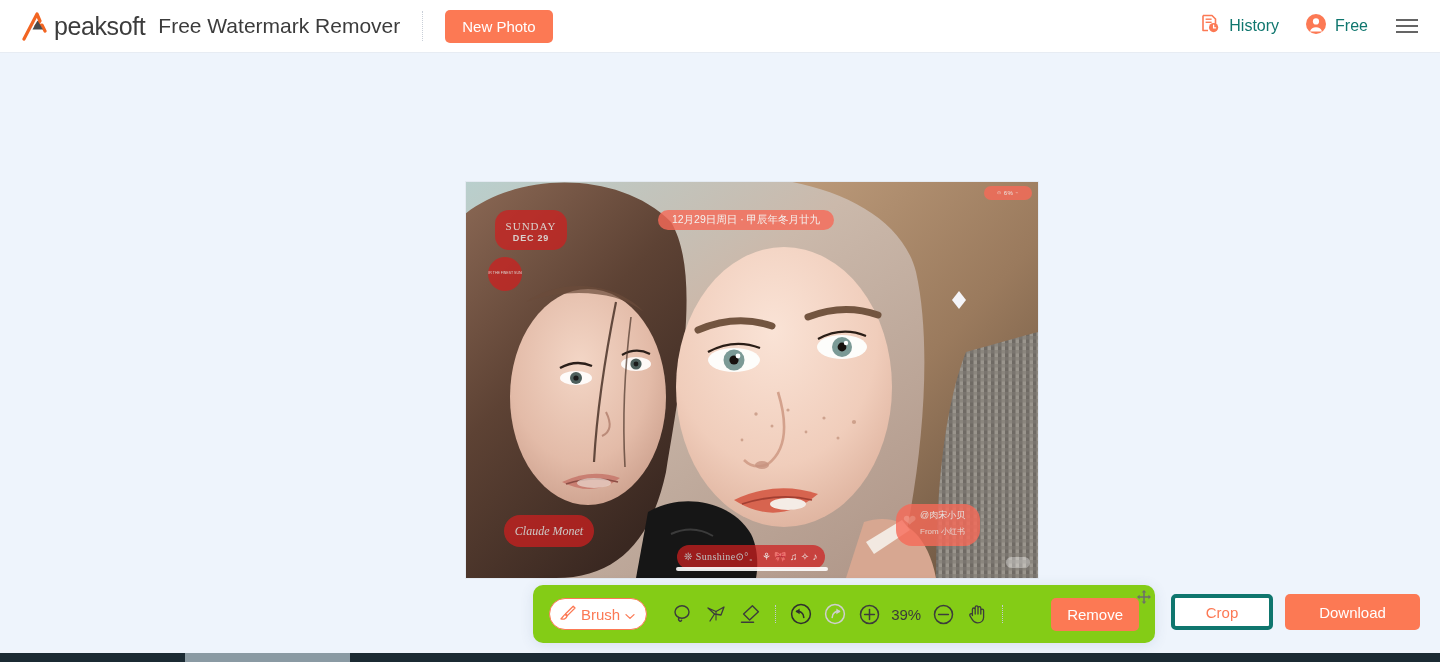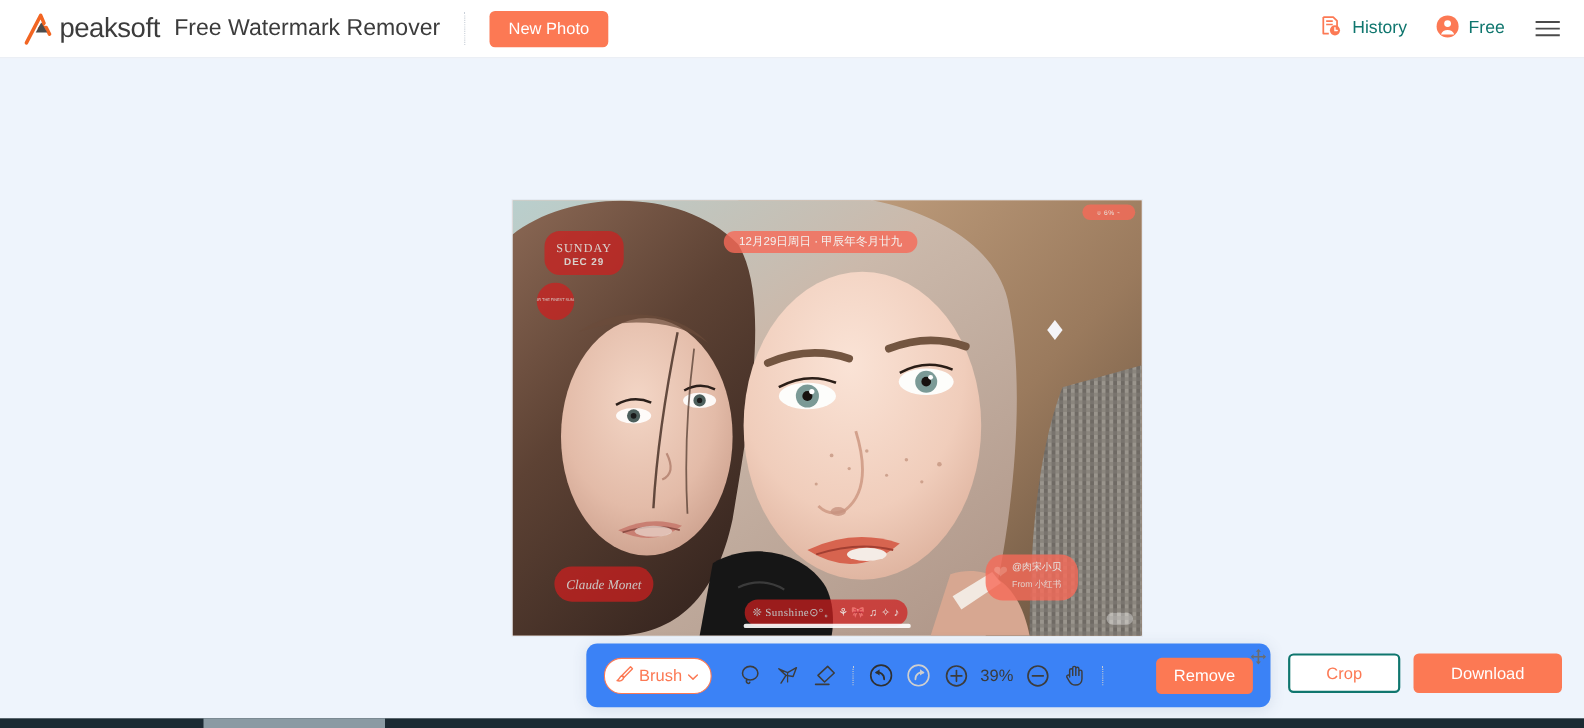--- a/index.html
+++ b/index.html
@@ -133,21 +133,21 @@
     position: absolute; right: 8px; bottom: 10px;
     width: 24px; height: 11px; border-radius: 6px;
     background: rgba(255,255,255,0.35);
   }
 
   
   .toolbar {
     position: absolute;
     left: 533px; top: 532px;            
     width: 622px; height: 58px;
-    background: #3b82f6;
+    background: #84cc16;
     border-radius: 10px;
     box-shadow: 0 2px 14px rgba(60,80,120,0.12);
     display: flex; align-items: center;
     padding: 0 16px;
     z-index: 12;
   }
   .move-handle {
     position: absolute; right: 3px; top: 4px;
     width: 16px; height: 16px; cursor: move;
   }
@@ -179,21 +179,21 @@
     font-size: 15px; font-family: inherit;
     padding: 9px 16px; cursor: pointer;
     margin-left: auto; line-height: 1;
   }
 
   
   .btn-crop {
     position: absolute; left: 1171px; top: 541px;
     width: 102px; height: 36px;
     background: #fff; color: #fc7954;
-    border: 2px solid #0f766e; border-radius: 5px;
+    border: 4px solid #0f766e; border-radius: 5px;
     font-size: 15px; font-family: inherit; cursor: pointer;
   }
   .btn-download {
     position: absolute; left: 1285px; top: 541px;
     width: 135px; height: 36px;
     background: #fc7954; color: #fff;
     border: none; border-radius: 5px;
     font-size: 15px; font-family: inherit; cursor: pointer;
   }
 

